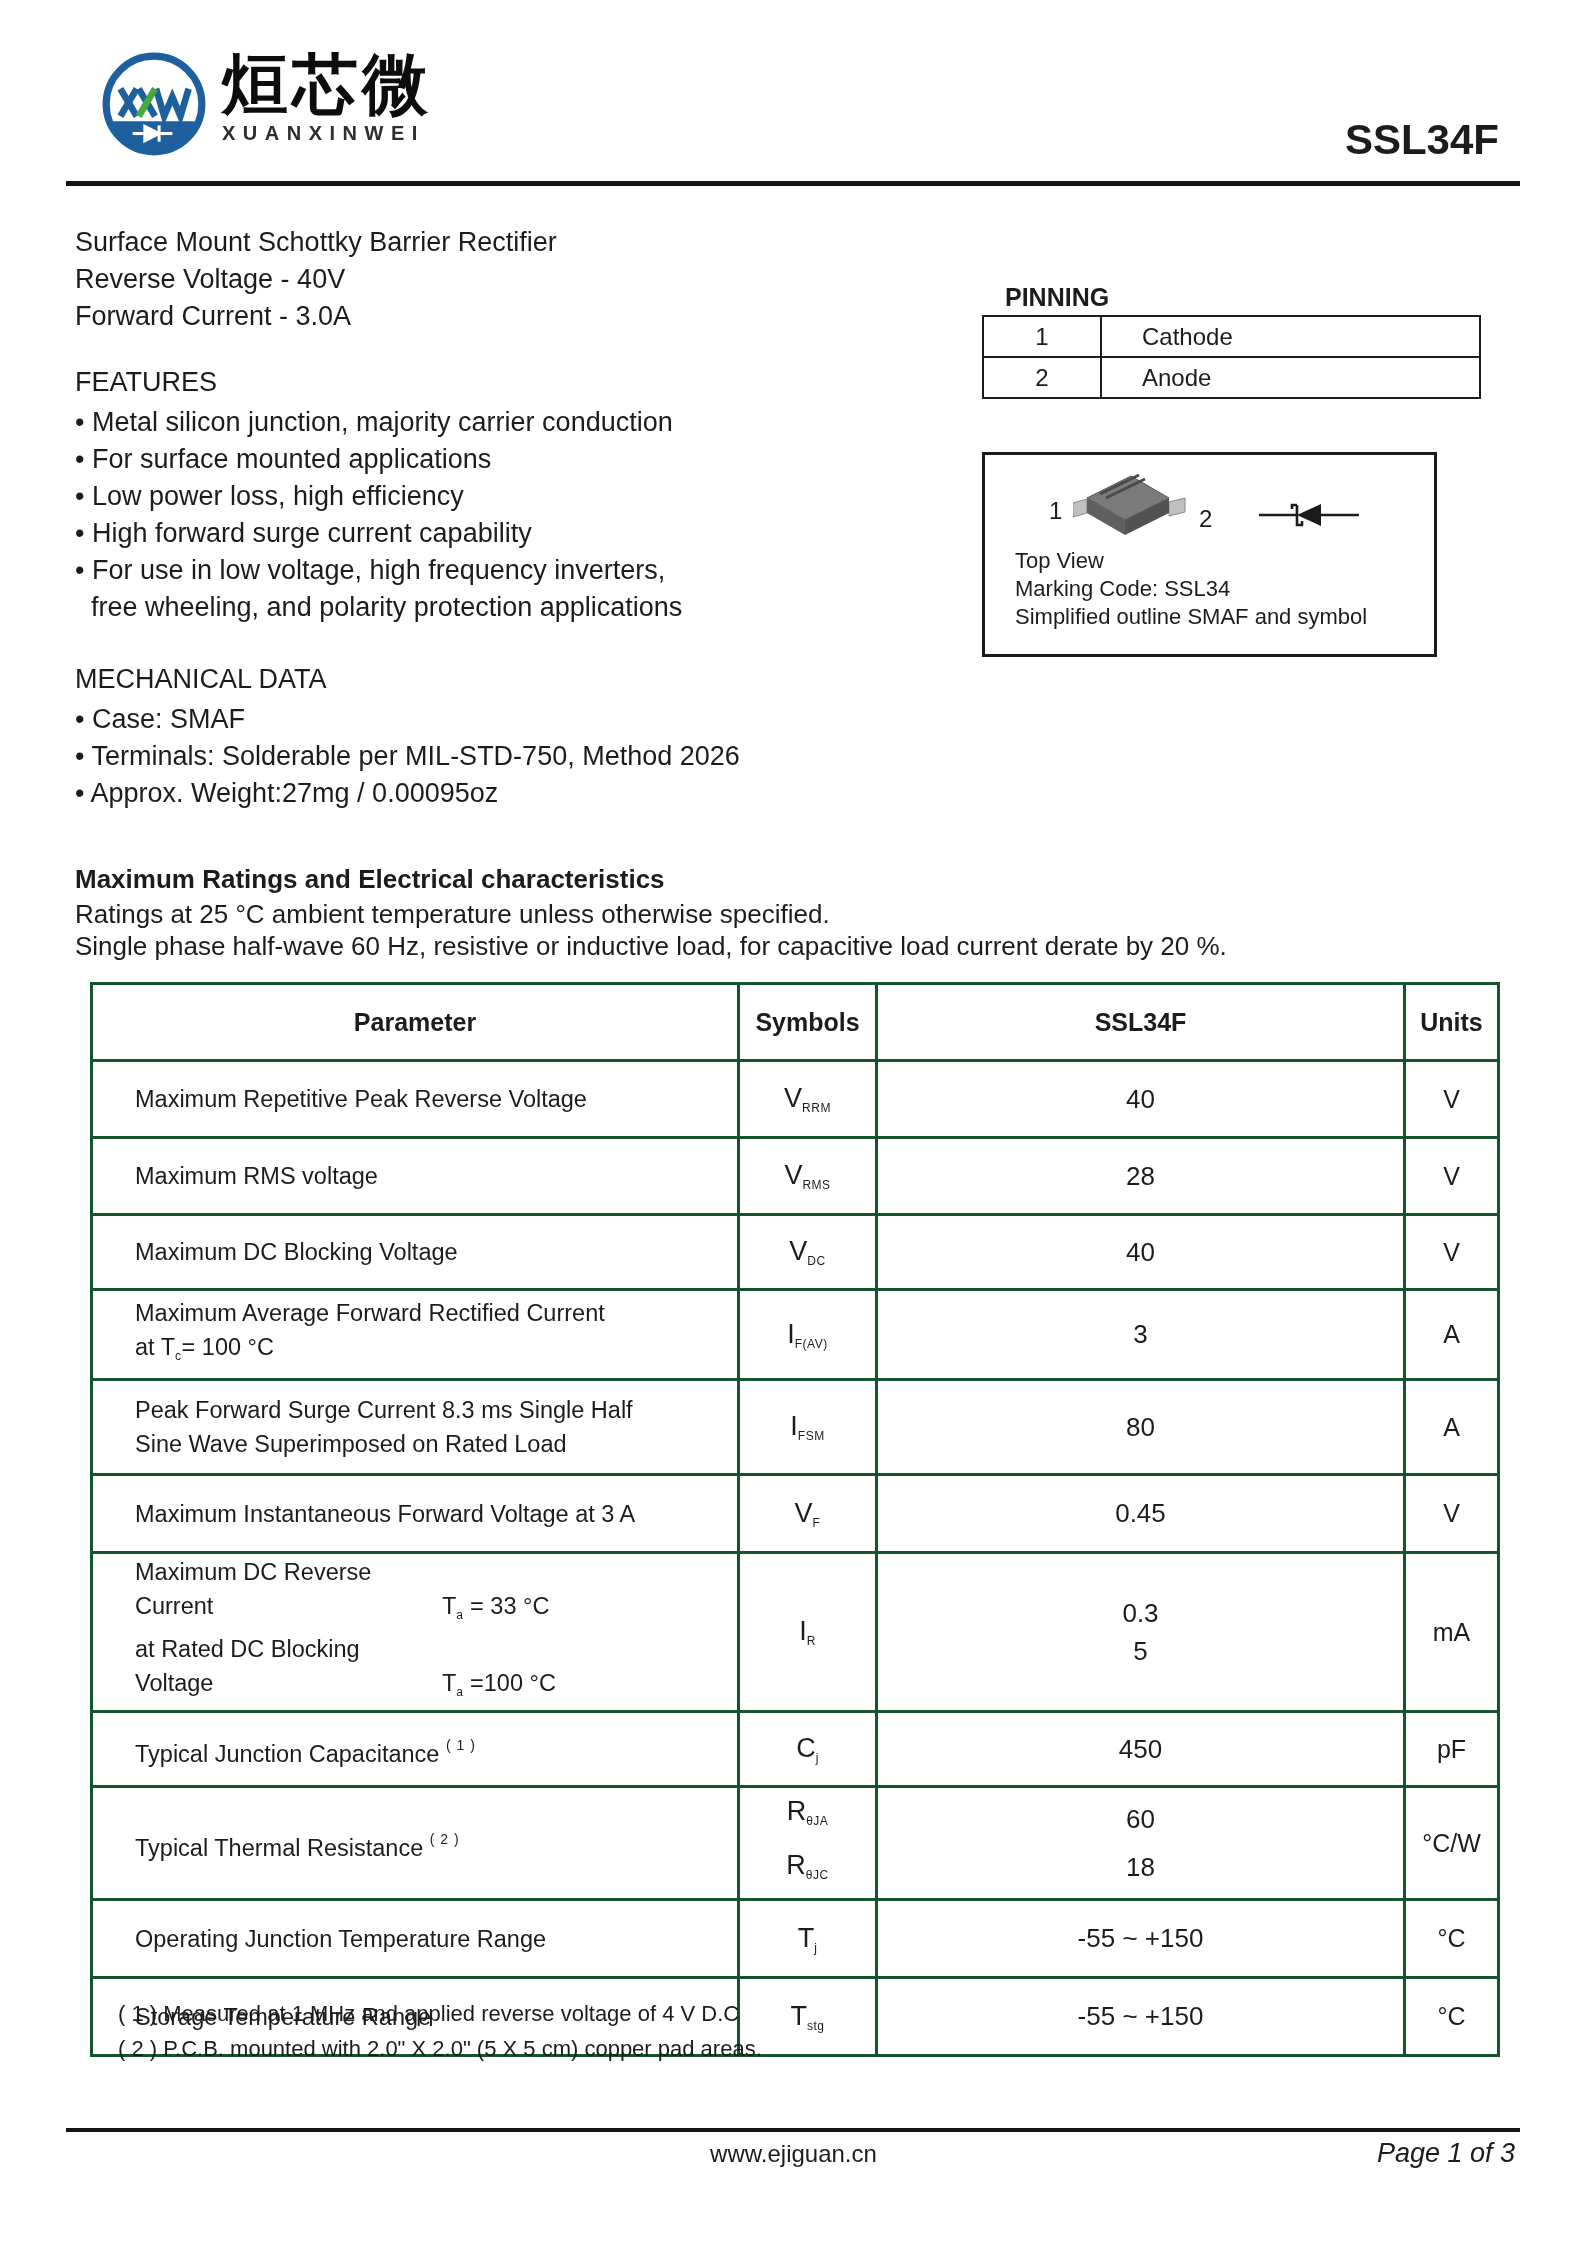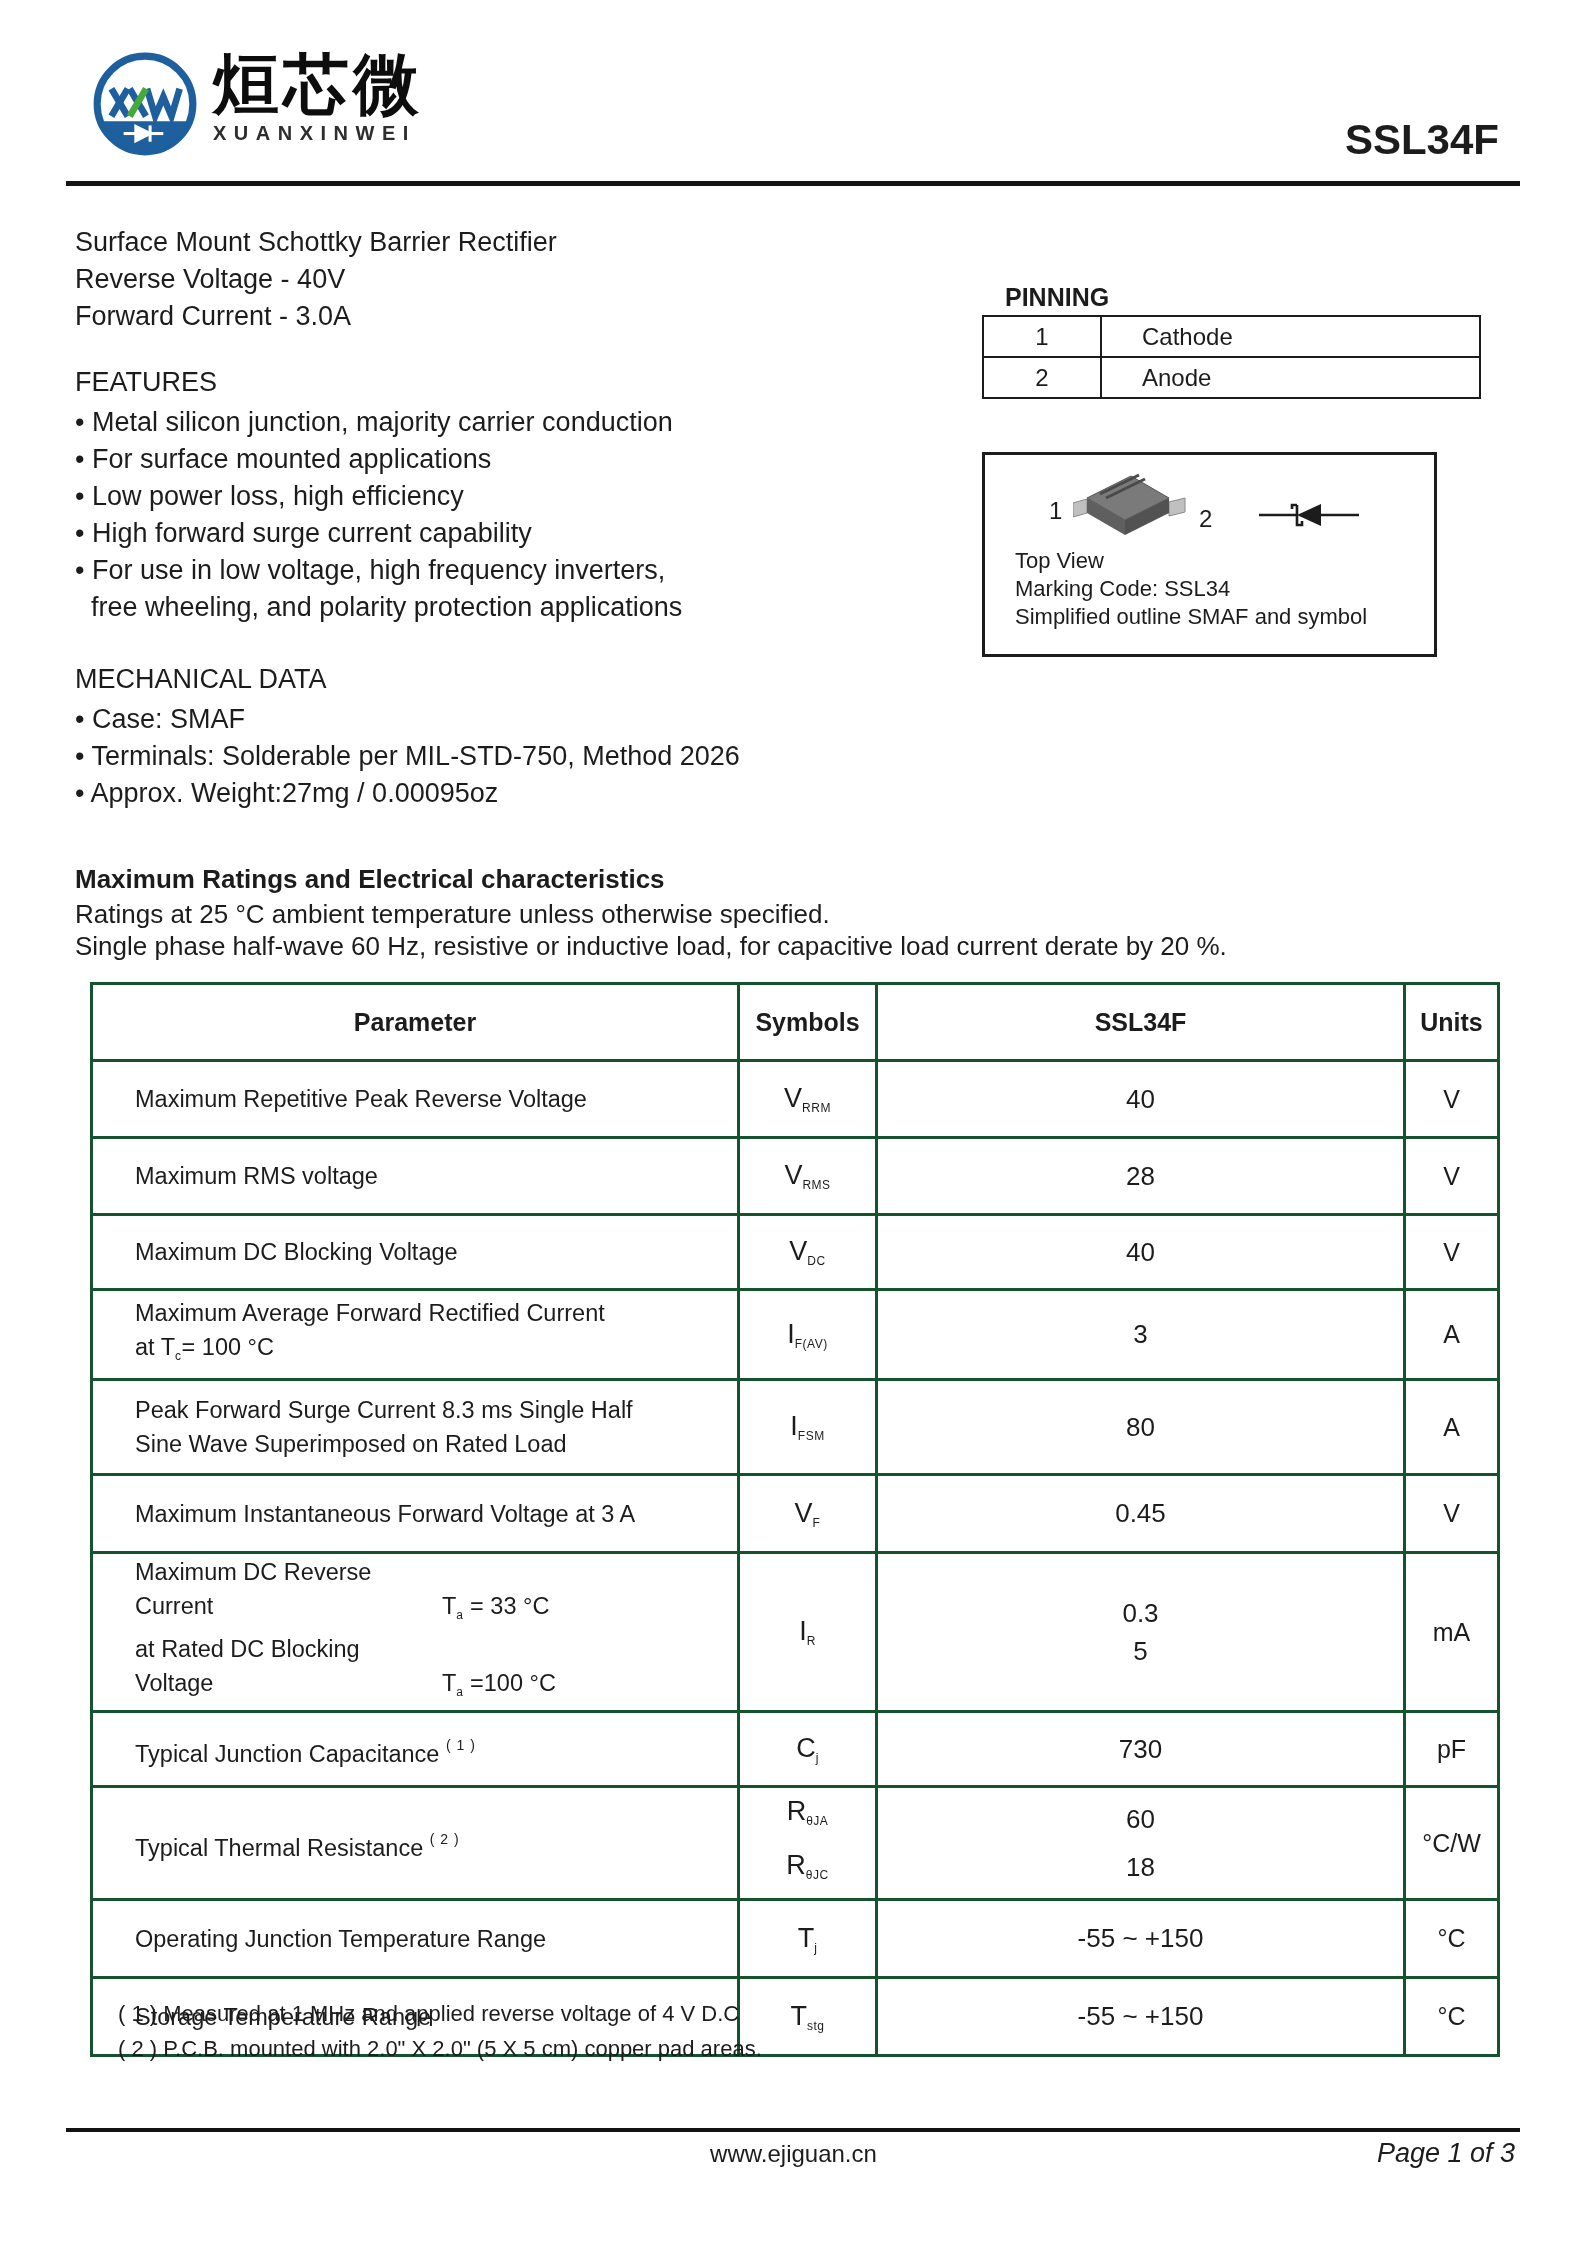--- a/index.html
+++ b/index.html
@@ -4,21 +4,21 @@
 <style>
   html,body { margin:0; padding:0; background:#9a9a9a; }
   .page {
     position:relative; width:1587px; height:2245px; margin:0 auto;
     background:#ffffff; font-family:"Liberation Sans", sans-serif;
     color:#1c1c1c; overflow:hidden;
   }
   .abs { position:absolute; }
 
   
-  .logo-wrap { left:89px; top:48px; display:flex; }
+  .logo-wrap { left:98px; top:48px; display:flex; }
   .logo-text { margin-left:12px; }
   .logo-cn { font-size:66px; font-weight:bold; letter-spacing:4px; line-height:72px; color:#0d0d0d; }
   .logo-en { font-size:20px; font-weight:600; letter-spacing:7.5px; color:#2e2e2e; margin-top:2px; }
   .part-number { right:88px; top:116px; font-size:42px; font-weight:bold; }
   .rule { left:66px; width:1454px; background:#141414; }
   .rule-top { top:181px; height:5px; }
   .rule-bottom { top:2128px; height:4px; }
 
   
   .intro { left:75px; top:224px; }
@@ -276,21 +276,21 @@
           <div class="vl2">5</div>
         </td>
         <td class="c-unit">mA</td>
       </tr>
 
       <tr style="height:75px">
         <td class="c-param">
               <div class="pl"><span>Typical Junction Capacitance</span> <sup class="note">( 1 )</sup></div>
             </td>
         <td class="c-sym"><span>C</span><sub>j</sub></td>
-        <td class="c-val">730</td>
+        <td class="c-val">450</td>
         <td class="c-unit">pF</td>
       </tr>
 
       <tr style="height:100px">
         <td class="c-param">
               <div class="pl"><span>Typical Thermal Resistance</span> <sup class="note">( 2 )</sup></div>
             </td>
         <td class="c-sym">
           <div class="sl"><span>R</span><sub>θJA</sub></div>
           <div class="sl"><span>R</span><sub>θJC</sub></div>

